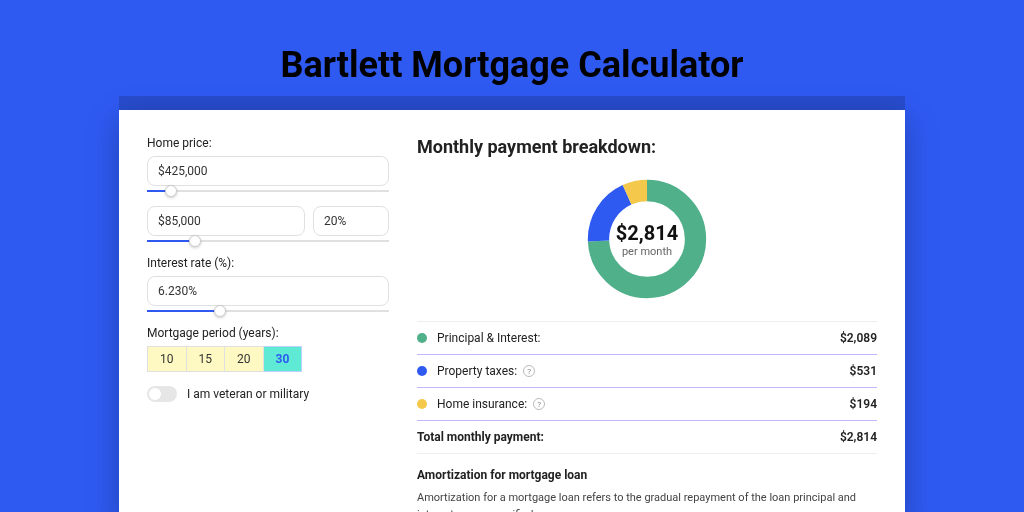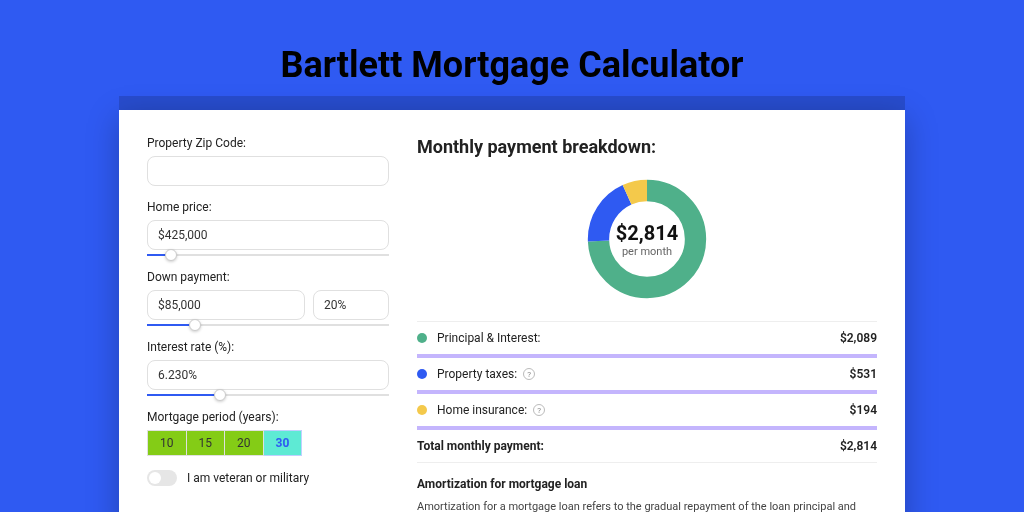--- a/index.html
+++ b/index.html
@@ -12,71 +12,66 @@
   .label{font-size:12px;margin-bottom:6px;color:#222}
   .field{margin-bottom:14px}
   .input{width:100%;height:30px;border:1px solid #e0e0e0;border-radius:8px;padding:0 10px;font-size:12px;color:#333;background:#fff}
   .row2{display:flex;gap:8px}
   .row2 .input:first-child{flex:0 0 158px}
   .row2 .input:last-child{flex:1}
   .slider{position:relative;height:2px;background:#e0e0e0;margin-top:4px}
   .slider .fill{position:absolute;left:0;top:0;height:2px;background:#2f5af2}
   .slider .thumb{position:absolute;top:-5px;width:12px;height:12px;background:#fff;border:1px solid #ccc;border-radius:50%;box-shadow:0 1px 3px rgba(0,0,0,.2);transform:translateX(-50%)}
   .periods{display:flex;gap:0}
-  .period{border:1px solid #e0e0e0;padding:5px 12px;font-size:12px;color:#333;cursor:pointer;background:#84cc16}
+  .period{border:1px solid #e0e0e0;padding:5px 12px;font-size:12px;color:#333;cursor:pointer;background:#fef9c3}
   .period+.period{border-left:none}
   .period.active{background:#5eead4;color:#2f5af2;border-color:#bfd0ff;font-weight:700}
   .toggle-row{display:flex;align-items:center;gap:10px;}
   .toggle{width:30px;height:16px;background:#e6e6e6;border-radius:10px;position:relative}
   .toggle::after{content:"";position:absolute;left:2px;top:2px;width:12px;height:12px;background:#fff;border-radius:50%}
   .right{flex:1;font-size:12px;color:#222}
   .section-title{font-size:18px;font-weight:700;margin-bottom:10px}
   .donut-wrap{display:flex;justify-content:center;padding:8px 0 18px}
   .donut{position:relative;width:128px;height:128px}
   .donut svg{width:128px;height:128px;transform:rotate(-90deg)}
   .donut-center{position:absolute;inset:0;display:flex;flex-direction:column;align-items:center;justify-content:center}
   .donut-center .big{font-size:20px;font-weight:700;color:#111}
   .donut-center .small{font-size:11px;color:#666}
   .legend{border-top:1px solid #eee}
-  .legend-row{display:flex;align-items:center;padding:9px 0;border-bottom:4px solid #c4b5fd;font-size:12px}
+  .legend-row{display:flex;align-items:center;padding:9px 0;border-bottom:1px solid #c4b5fd;font-size:12px}
   .legend-row:last-child{border-bottom:1px solid #eee;font-weight:700}
   .dot{width:10px;height:10px;border-radius:50%;margin-right:10px;flex:0 0 10px}
   .legend-label{flex:1;display:flex;align-items:center;gap:6px}
   .legend-val{font-weight:600}
   .info{width:12px;height:12px;border:1px solid #bbb;border-radius:50%;display:inline-flex;align-items:center;justify-content:center;font-size:8px;color:#888}
   .am-title{font-size:12px;font-weight:700;margin:14px 0 8px}
   .am-text{font-size:11px;color:#444;line-height:1.5}
 </style>
 </head>
 <body>
 
 <div class="page-title">Bartlett Mortgage Calculator</div>
 
 <div class="card-wrap">
 <div class="shadow"></div>
 <div class="card">
 
   <div class="left">
 
-    <div class="field">
-      <div class="label">Property Zip Code:</div>
-      <input class="input" value="" style="">
-    </div>
 
     <div class="field">
       <div class="label">Home price:</div>
       <input class="input" value="$425,000" style="">
       <div class="slider">
         <div class="fill" style="width:10%"></div>
             <div class="thumb" style="left:10%"></div>
       </div>
     </div>
 
     <div class="field">
-      <div class="label">Down payment:</div>
       <div class="row2">
         <input class="input" value="$85,000" style="">
         <input class="input" value="20%" style="">
       </div>
       <div class="slider">
         <div class="fill" style="width:20%"></div>
             <div class="thumb" style="left:20%"></div>
       </div>
     </div>
 

